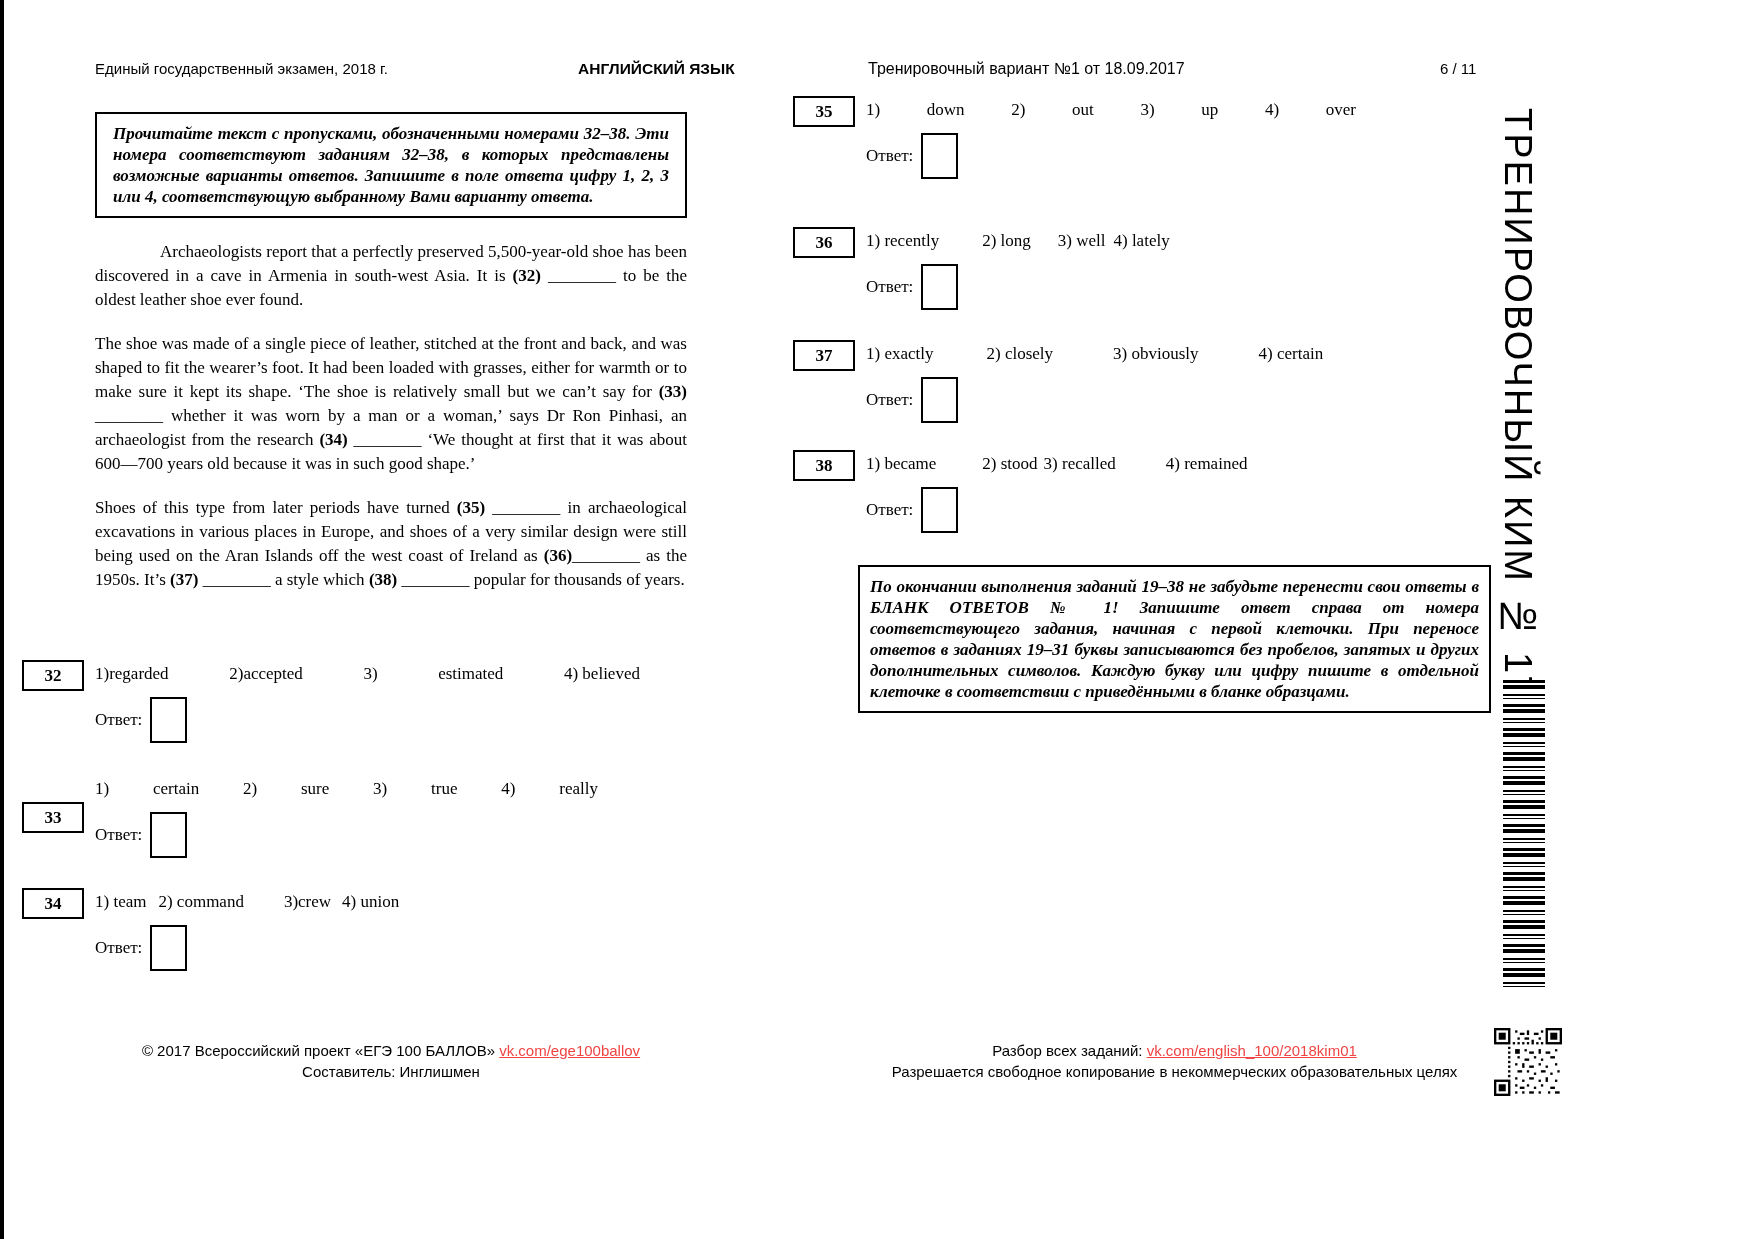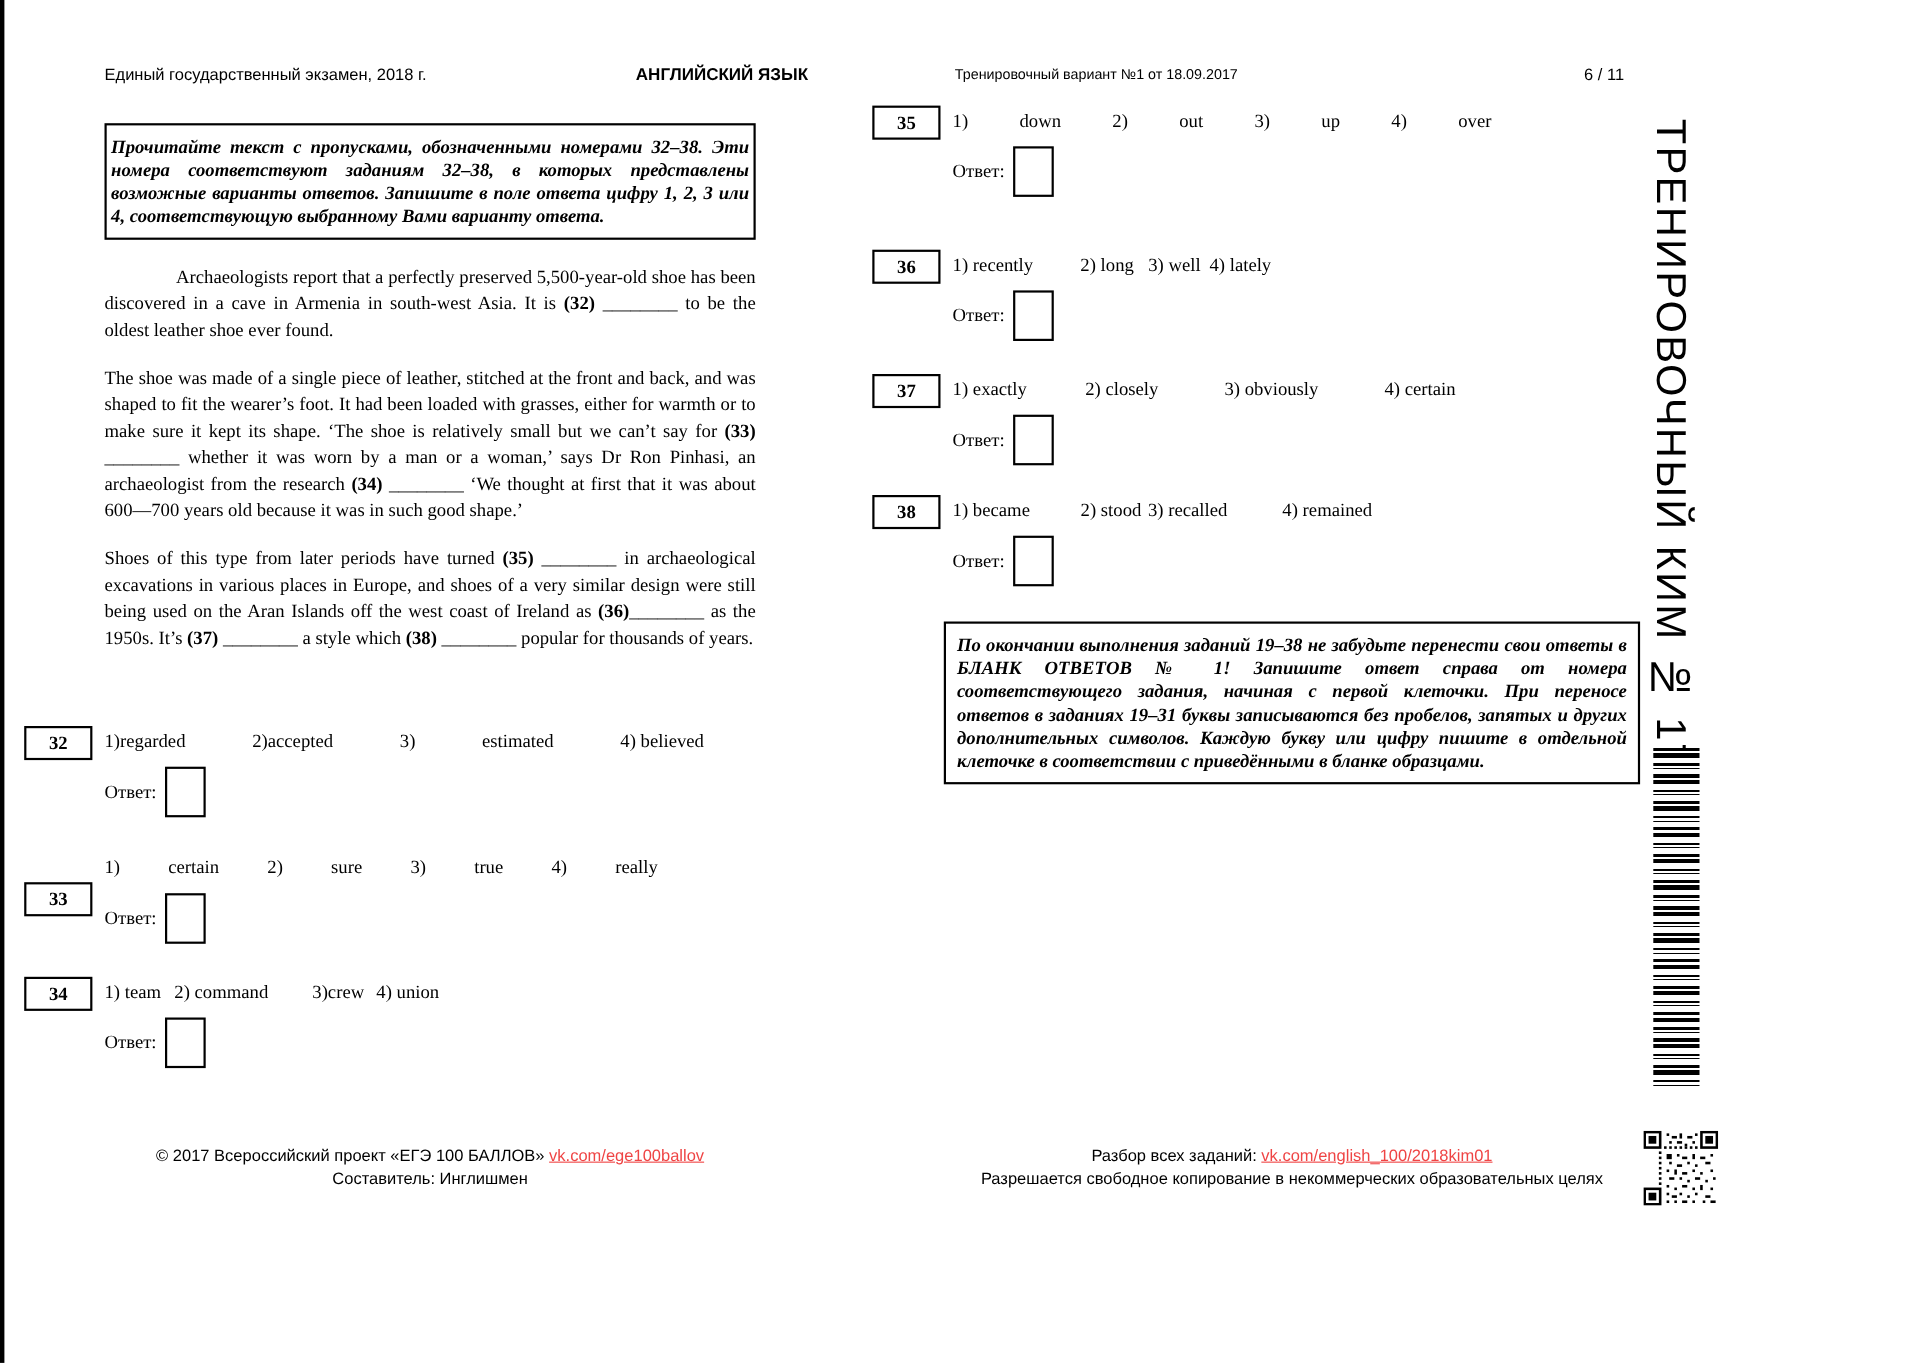--- a/index.html
+++ b/index.html
@@ -4,41 +4,41 @@
 <style>
   * { margin:0; padding:0; box-sizing:border-box; }
   html,body { background:#ffffff; }
   body { font-family:"Liberation Serif", serif; color:#000; }
   .page { position:relative; width:1754px; height:1239px; background:#fff; overflow:hidden; }
   .edge-line { position:absolute; left:0; top:0; width:4px; height:1239px; background:#000; }
 
   
   .h-left  { position:absolute; left:95px;  top:60px; font-family:"Liberation Sans",sans-serif; font-size:15px; }
   .h-center{ position:absolute; left:578px; top:60px; font-family:"Liberation Sans",sans-serif; font-size:15.5px; font-weight:bold; }
-  .h-right { position:absolute; left:868px; top:60px; font-family:"Liberation Sans",sans-serif; font-size:13px; }
+  .h-right { position:absolute; left:868px; top:60px; font-family:"Liberation Sans",sans-serif; font-size:16px; }
   .h-page  { position:absolute; left:1440px;top:60px; font-family:"Liberation Sans",sans-serif; font-size:15px; }
 
   
   .col-left { position:absolute; left:95px; top:112px; width:592px; }
-  .instr-box { border:2px solid #000; padding:9px 4px; font-weight:bold; font-style:italic;
+  .instr-box { border:2px solid #000; padding:9px 16px; font-weight:bold; font-style:italic;
                font-size:17px; line-height:21px; text-align:justify; }
   .para { margin-top:20px; font-size:17px; line-height:24px; text-align:justify; }
   .para.indent { text-indent:65px; margin-top:22px; }
 
   
   .question { position:absolute; display:flex; align-items:flex-start; }
   .qnum { width:62px; height:31px; border:2px solid #000; text-align:center;
           font-weight:bold; font-size:17px; line-height:27px; flex:0 0 auto; }
   .qbody { margin-left:11px; }
   .opts { display:flex; font-size:17px; padding-top:4px; }
   .opts .opt { white-space:pre; }
   .opts.spread { justify-content:space-between; }
   .w545 { width:545px; } .w503 { width:503px; } .w490 { width:490px; }
   .q34 .opt:nth-child(1){margin-right:12px;} .q34 .opt:nth-child(2){margin-right:40px;} .q34 .opt:nth-child(3){margin-right:11px;}
-  .q36 .opt:nth-child(1){margin-right:43px;} .q36 .opt:nth-child(2){margin-right:13px;} .q36 .opt:nth-child(3){margin-right:8px;}
+  .q36 .opt:nth-child(1){margin-right:43px;} .q36 .opt:nth-child(2){margin-right:27px;} .q36 .opt:nth-child(3){margin-right:8px;}
   .q37 .opt:nth-child(1){margin-right:53px;} .q37 .opt:nth-child(2){margin-right:60px;} .q37 .opt:nth-child(3){margin-right:60px;}
   .q38 .opt:nth-child(1){margin-right:46px;} .q38 .opt:nth-child(2){margin-right:6px;}  .q38 .opt:nth-child(3){margin-right:50px;}
   .q32 { left:22px;  top:660px; }
   .q33 { left:22px;  top:775px;align-items:center; }
   .q34 { left:22px;  top:888px; }
   .q35 { left:793px; top:96px; }
   .q36 { left:793px; top:227px; }
   .q37 { left:793px; top:340px; }
   .q38 { left:793px; top:450px; }
   .ansrow { margin-top:12px; display:flex; align-items:center; height:48px; }

